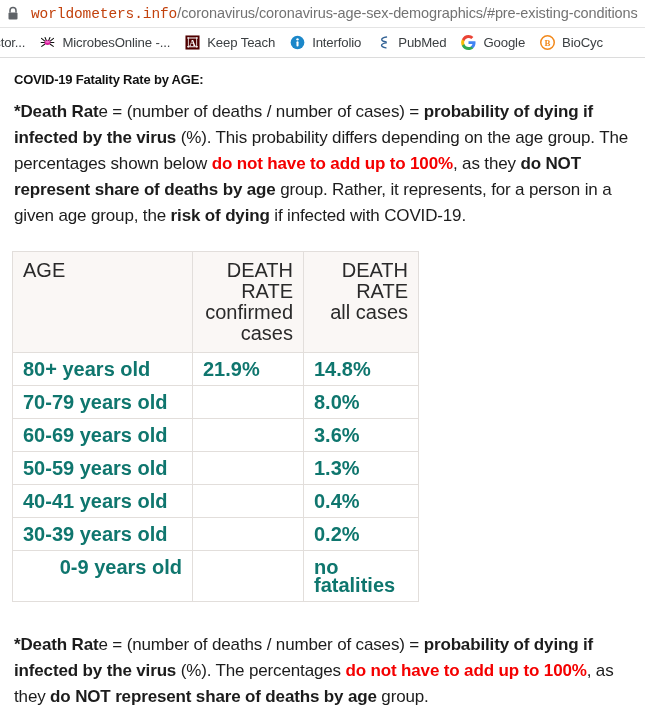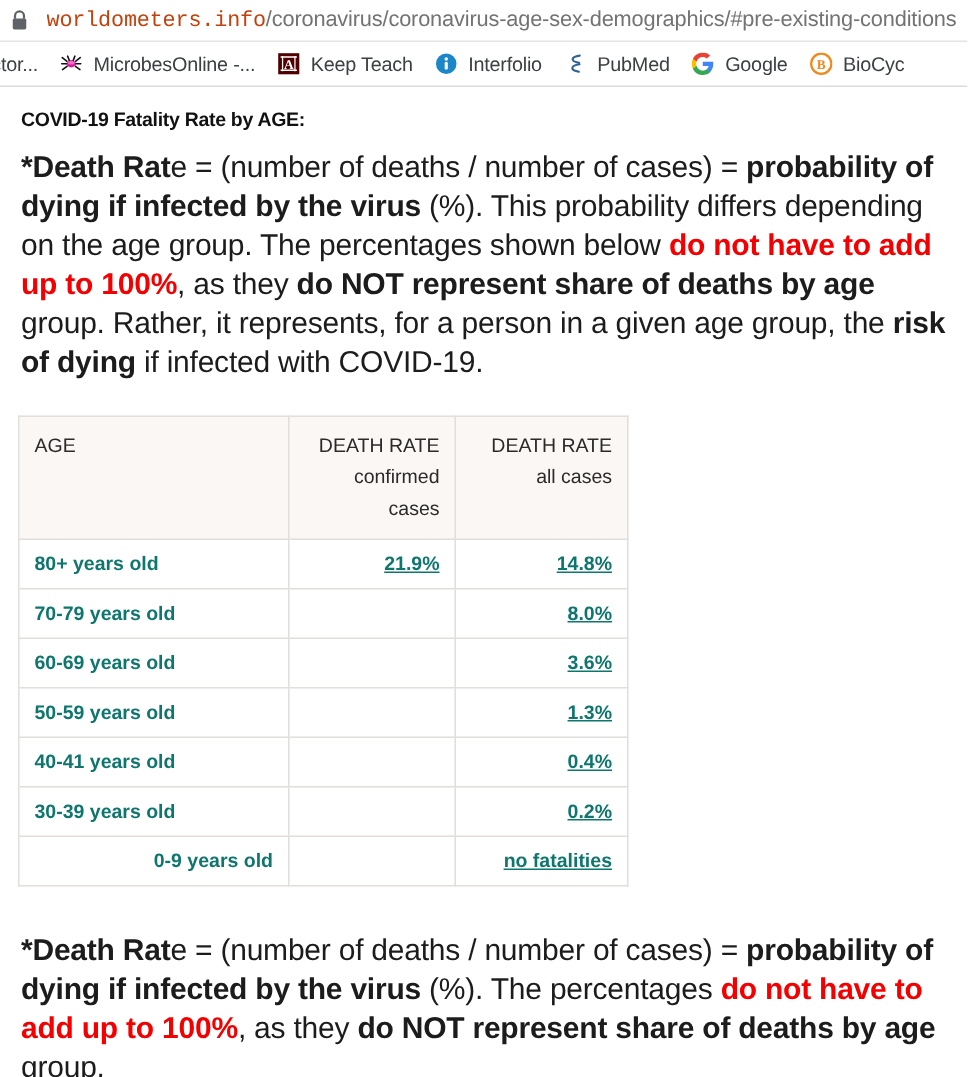--- a/index.html
+++ b/index.html
@@ -101,21 +101,21 @@
 
   #page-title {
     font-size: 13px;
     font-weight: bold;
     color: #111111;
     margin: 14px 0 0 6px;
     letter-spacing: -0.2px;
   }
 
   .note-para {
-    font-size: 20px;
+    font-size: 17px;
     line-height: 26px;
     color: #1c1c1c;
     margin: 12px 6px 0 6px;
     max-width: 620px;
     letter-spacing: -0.15px;
   }
   .note-para b { font-weight: bold; }
   .note-para .red { color: #f40000; font-weight: bold; }
 
   
@@ -123,21 +123,21 @@
     border-collapse: collapse;
     margin: 22px 0 0 4px;
     width: 406px;
     table-layout: fixed;
     background: #ffffff;
   }
   #fatality-table th,
   #fatality-table td {
     border: 1px solid #e2dedb;
     padding: 8px 10px;
-    font-size: 13px;
+    font-size: 20px;
     vertical-align: top;
     box-sizing: border-box;
   }
   #fatality-table thead th {
     background: #faf7f5;
     font-weight: normal;
     color: #2a2a2a;
     height: 82px;
     line-height: 21px;
     vertical-align: top;
@@ -150,21 +150,21 @@
   #fatality-table tbody td {
     height: 32px;
     font-weight: bold;
     color: #0f766e;
     padding-top: 7px;
     padding-bottom: 7px;
     line-height: 18px;
   }
   #fatality-table tbody td.age { text-align: left; }
   #fatality-table tbody td.age.right { text-align: right; }
-  #fatality-table tbody td.num { text-align: right; text-decoration: underline; }
+  #fatality-table tbody td.num { text-align: left; }
 
   .col-w-age  { width: 180px; }
   .col-w-conf { width: 111px; }
   .col-w-all  { width: 115px; }
 
   #footnote-para {
     margin-top: 30px;
   }
 </style>
 </head>

